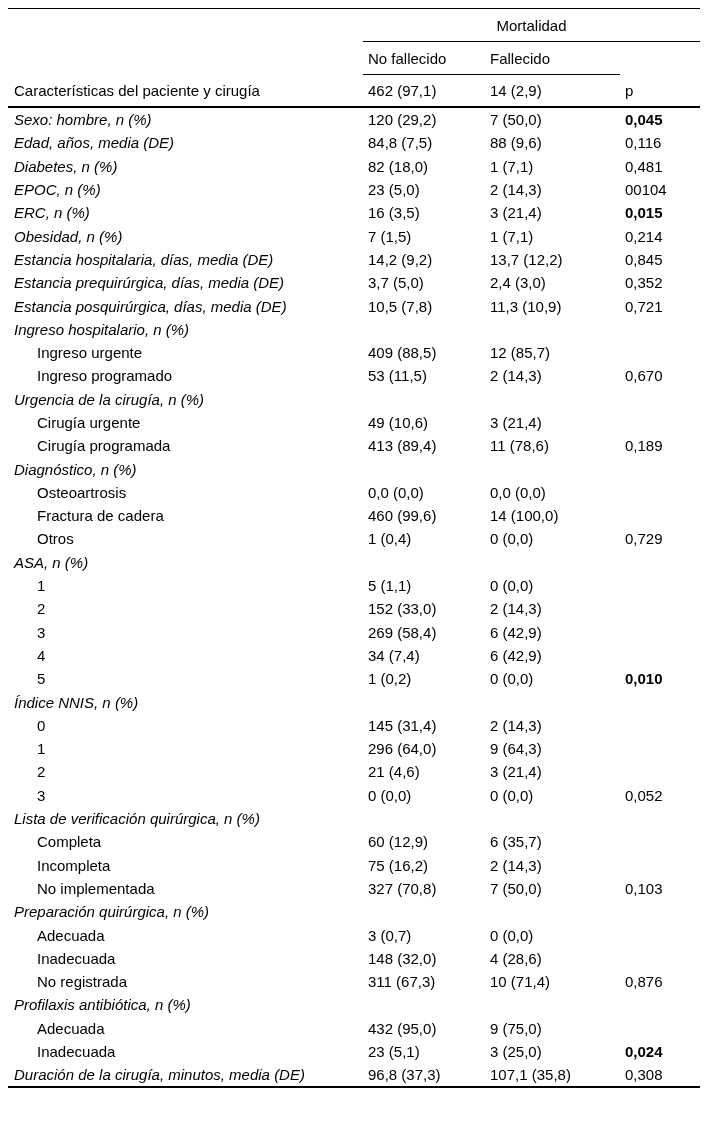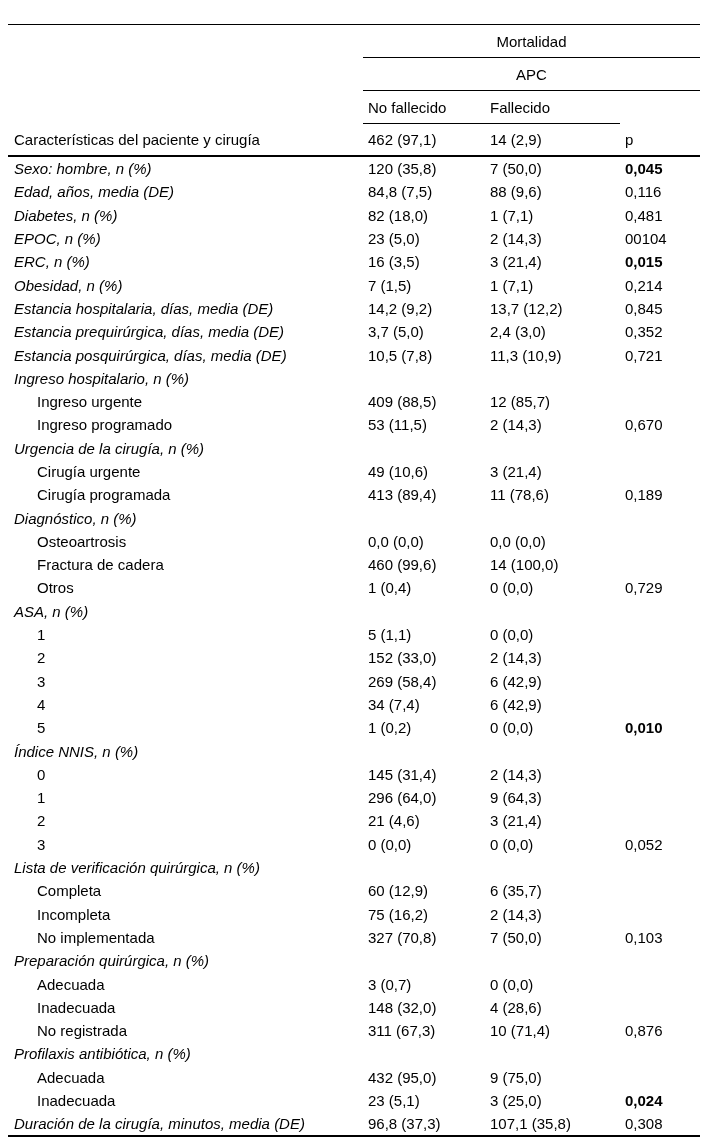--- a/index.html
+++ b/index.html
@@ -12,21 +12,20 @@
   .page {
     width: 708px;
     height: 1141px;
     background: #fff;
     padding: 8px 8px 0 8px;
     overflow: hidden;
   }
   .tbl {
     width: 692px;
     border-top: 1px solid #000;
-    margin-top: 16px;
   }
   .grid-row {
     display: grid;
     grid-template-columns: 355px 122px 135px 1fr;
   }
   
   .hdr-row { height: 33px; }
   .hdr-span-all {
     grid-column: 2 / 5;
     display: flex;
@@ -63,47 +62,41 @@
 <div class="page">
   <div class="tbl">
 
     <div class="grid-row hdr-row">
       <div></div>
       <div class="hdr-span-all">
         <span>Mortalidad</span>
       </div>
     </div>
 
-    <div class="grid-row hdr-row">
-      <div></div>
-      <div class="hdr-span-all">
-        <span>APC</span>
-      </div>
-    </div>
 
     <div class="grid-row hdr-row">
       <div></div>
       <div class="hdr-span-two">
         <div class="hdr-cell">No fallecido</div>
         <div class="hdr-cell">Fallecido</div>
       </div>
       <div></div>
     </div>
 
     <div class="grid-row hdr-row hdr-bottom">
       <div class="hdr-stub">Características del paciente y cirugía</div>
       <div class="hdr-cell">462 (97,1)</div>
       <div class="hdr-cell">14 (2,9)</div>
       <div class="hdr-cell">p</div>
     </div>
 
     <div id="table-body">
   <div class="grid-row body-row italic-label bold-p">
     <div class="cell-label">Sexo: hombre, n (%)</div>
-    <div class="cell-val">120 (35,8)</div>
+    <div class="cell-val">120 (29,2)</div>
     <div class="cell-val">7 (50,0)</div>
     <div class="cell-val cell-p">0,045</div>
   </div>
 
   <div class="grid-row body-row italic-label">
     <div class="cell-label">Edad, años, media (DE)</div>
     <div class="cell-val">84,8 (7,5)</div>
     <div class="cell-val">88 (9,6)</div>
     <div class="cell-val cell-p">0,116</div>
   </div>

